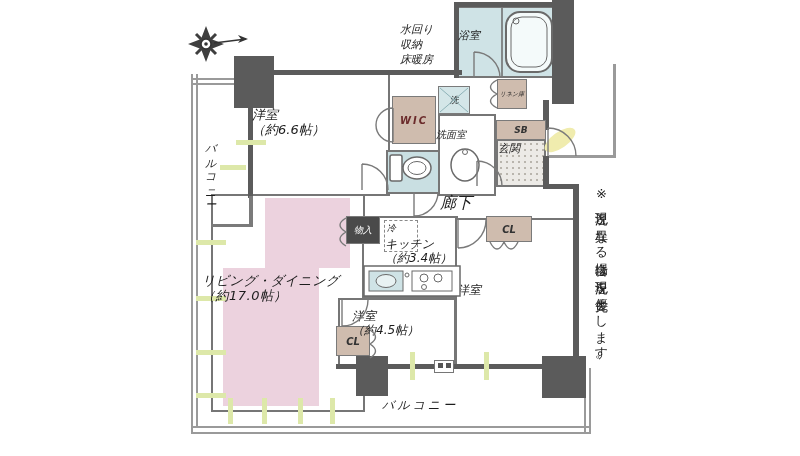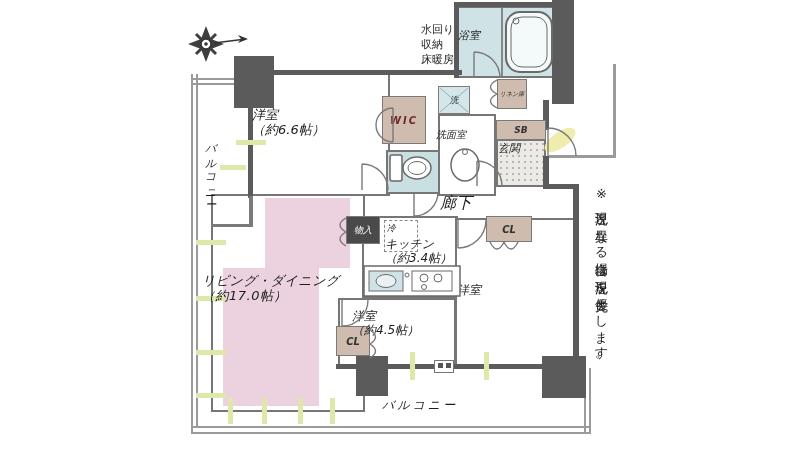--- a/index.html
+++ b/index.html
@@ -58,21 +58,21 @@
   <div class="wall" style="left:543px;top:184px;width:36px;height:5px"></div>
   <div class="wall" style="left:573px;top:184px;width:6px;height:184px"></div>
   <div class="wall" style="left:336px;top:364px;width:243px;height:5px"></div>
   <div class="wall" style="left:248px;top:70px;width:5px;height:128px"></div>
   <div class="wall-md" style="left:249px;top:196px;width:4px;height:30px"></div>
   <div class="wall-md" style="left:211px;top:224px;width:42px;height:3px"></div>
   <div class="wall" style="left:234px;top:56px;width:40px;height:52px"></div>
   <div class="wall" style="left:356px;top:356px;width:32px;height:40px"></div>
   <div class="wall" style="left:542px;top:356px;width:44px;height:42px"></div>
 
-  <div class="closet" style="left:382px;top:96px;width:44px;height:48px">
+  <div class="closet" style="left:392px;top:96px;width:44px;height:48px">
     <span class="smalllbl" style="color:#6b2b2b;letter-spacing:2px">WIC</span>
   </div>
   <div class="closet" style="left:496px;top:120px;width:50px;height:20px">
     <span class="smalllbl" style="font-size:9px">SB</span>
   </div>
   <div class="closet" style="left:486px;top:216px;width:46px;height:26px">
     <span class="smalllbl">CL</span>
   </div>
   <div class="closet" style="left:336px;top:326px;width:34px;height:30px">
     <span class="smalllbl">CL</span>
@@ -125,21 +125,21 @@
     <span>洋室</span>
   </div>
   <div class="lbl" style="left:458px;top:30px;width:46px;font-size:11px">浴室</div>
   <div class="lbl" style="left:436px;top:129px;width:62px;font-size:10px">洗面室</div>
   <div class="lbl" style="left:388px;top:161px;width:50px;font-size:10px">トイレ</div>
   <div class="lbl" style="left:498px;top:143px;width:46px;font-size:11px">玄関</div>
   <div class="lbl" style="left:440px;top:194px;width:64px;font-size:16px">廊下</div>
   <div class="lbl vtext" style="left:203px;top:136px;height:112px;font-size:11px;letter-spacing:3px">バルコニー</div>
   <div class="lbl" style="left:382px;top:399px;width:126px;font-size:12px;letter-spacing:3px">バルコニー</div>
 
-  <div class="abs" style="left:421px;top:22px;width:62px;font-size:11px;line-height:15px;">
+  <div class="abs" style="left:400px;top:22px;width:62px;font-size:11px;line-height:15px;font-style:italic">
     <div>水回り</div>
     <div>収納</div>
     <div>床暖房</div>
   </div>
 
   <div class="abs vtext" style="left:592px;top:186px;height:262px;font-size:13px;letter-spacing:1px;color:#1d1d1d">※現況と異なる場合は現況を優先とします。</div>
 
   <svg class="overlay" width="800" height="456" viewBox="0 0 800 456">
 
     <ellipse cx="560" cy="140" rx="18" ry="8" fill="#f0ecae" transform="rotate(-35 560 140)"></ellipse>

